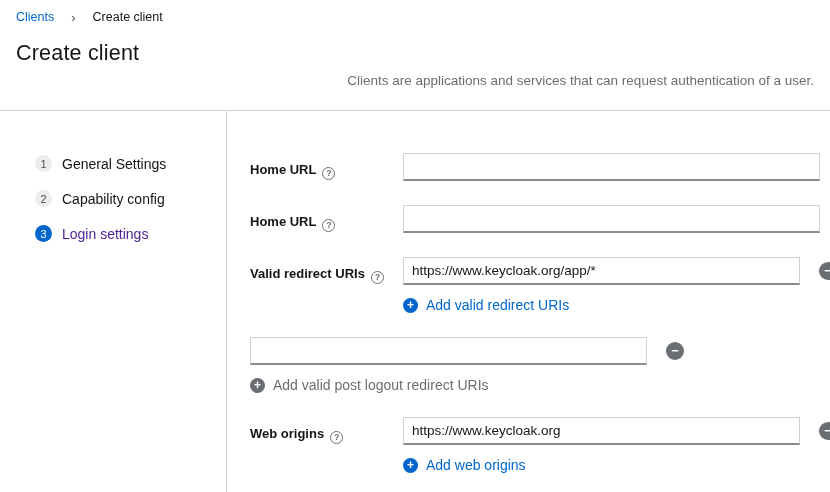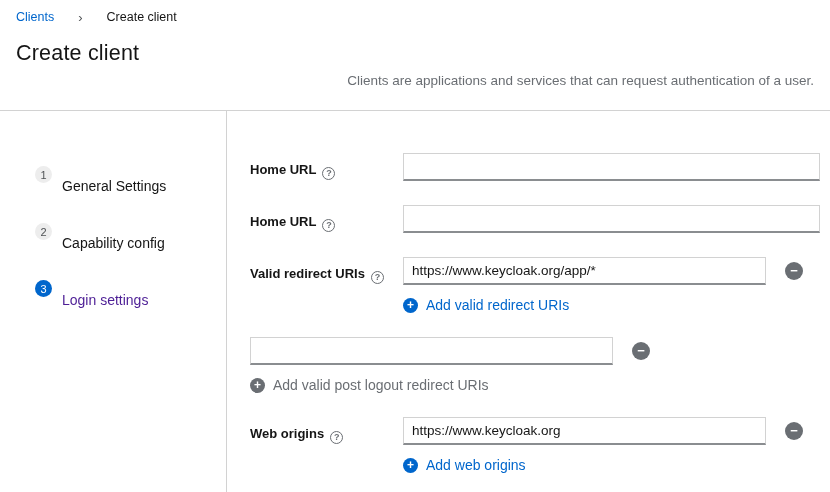--- a/index.html
+++ b/index.html
@@ -2,39 +2,39 @@
 <html><head>
 <meta charset="utf-8">
 <style>
   * { box-sizing: border-box; }
   html,body { margin:0; padding:0; }
   body {
     width:830px; height:492px; background:#ffffff; overflow:hidden;
     font-family:"Liberation Sans", sans-serif; color:#151515;
   }
   
-  .breadcrumb { padding:10px 16px 0 16px; font-size:12.5px; display:flex; align-items:center; gap:24px; }
+  .breadcrumb { padding:10px 16px 0 16px; font-size:12.5px; display:flex; align-items:center; gap:17px; }
   .crumb-link { color:#0066cc; text-decoration:none; cursor:pointer; }
   .crumb-sep { color:#4f5255; font-size:13px; line-height:1; }
   .crumb-current { color:#151515; }
   
   .page-header { padding:17px 16px 0 16px; }
   .page-title { margin:0; font-size:21.5px; font-weight:500; letter-spacing:0.2px; color:#151515; }
   .page-subtitle { margin:7px 0 0 0; font-size:13.5px; color:#6a6e73;text-align:right; }
   .divider { height:1px; background:#d2d2d2; margin-top:22px; }
   
   .content { display:flex; height:386px; }
   .wizard-nav { flex:0 0 227px; width:227px; border-right:1px solid #d2d2d2; padding:44px 0 0 35px; }
   .step { display:flex; align-items:center; gap:10px; margin-bottom:18px; background:none; border:none; padding:0; cursor:pointer; font-family:inherit; text-align:left; }
   .step-num {
     width:17px; height:17px; flex:0 0 17px; border-radius:50%;
     background:#ededed; color:#4f5255; font-size:11px;
     display:flex; align-items:center; justify-content:center;
   }
-  .step-label { font-size:14px; color:#151515;margin-top:23px; }
+  .step-label { font-size:14px; color:#151515; }
   .step.current .step-num { background:#0066cc; color:#ffffff; }
   .step.current .step-label { color:#4c1d95; }
   
   .form-panel { padding:42px 0 0 23px; }
   .form-row { display:flex; margin-bottom:24px; }
   .form-label {
     flex:0 0 153px; width:153px; padding:7px 12px 0 0;
     font-size:13px; font-weight:bold; line-height:1.6; color:#151515;
   }
   .help-icon {
@@ -43,21 +43,21 @@
     vertical-align:-2px; margin-left:6px; cursor:pointer;
   }
   .form-control { flex:1; }
   .input-line { display:flex; align-items:center; }
   .text-input {
     height:28px; padding:0 8px; background:#ffffff; color:#151515;
     border:1px solid #d2d2d2; border-bottom:2px solid #8a8d90;
     font-size:13.5px; font-family:inherit;
   }
   .text-input.wide { width:417px; }
-  .text-input.narrow { width:363px; }
+  .text-input.narrow { width:397px; }
   .remove-btn {
     width:18px; height:18px; flex:0 0 18px; margin-left:19px; padding:0;
     border:none; border-radius:50%; background:#6a6e73; color:#ffffff;
     display:flex; align-items:center; justify-content:center; cursor:pointer;
   }
   .minus-glyph { font-size:13px; line-height:1; font-weight:bold; margin-top:-1px; }
   .add-link {
     display:inline-flex; align-items:center; gap:8px; margin-top:12px; padding:0;
     background:none; border:none; font-family:inherit; font-size:14px; color:#0066cc; cursor:pointer;
   }

